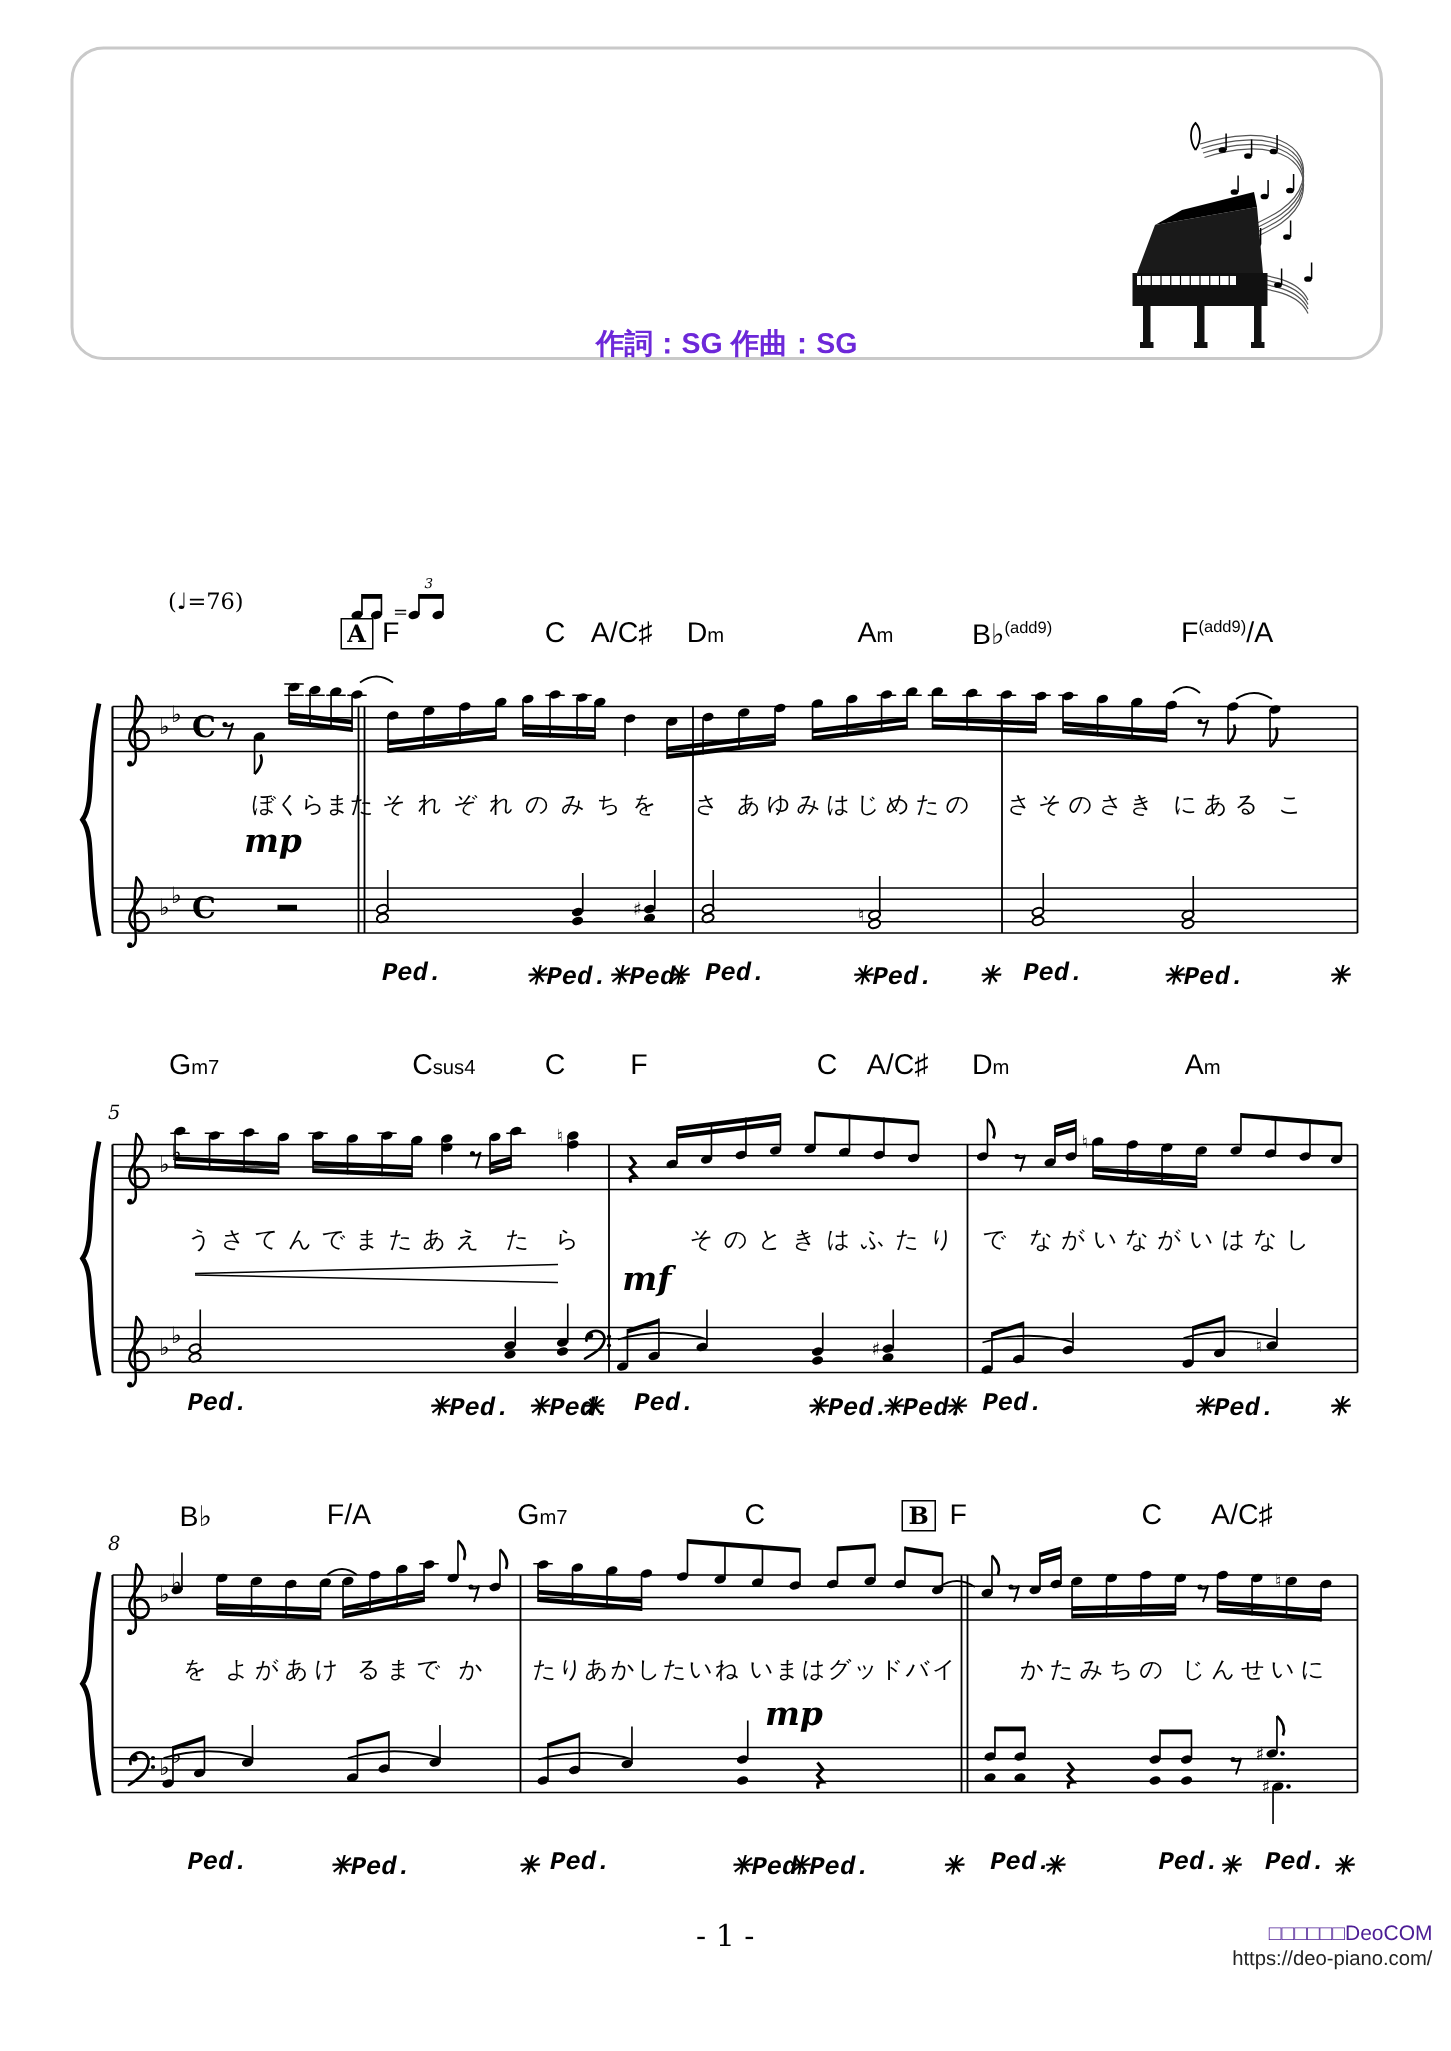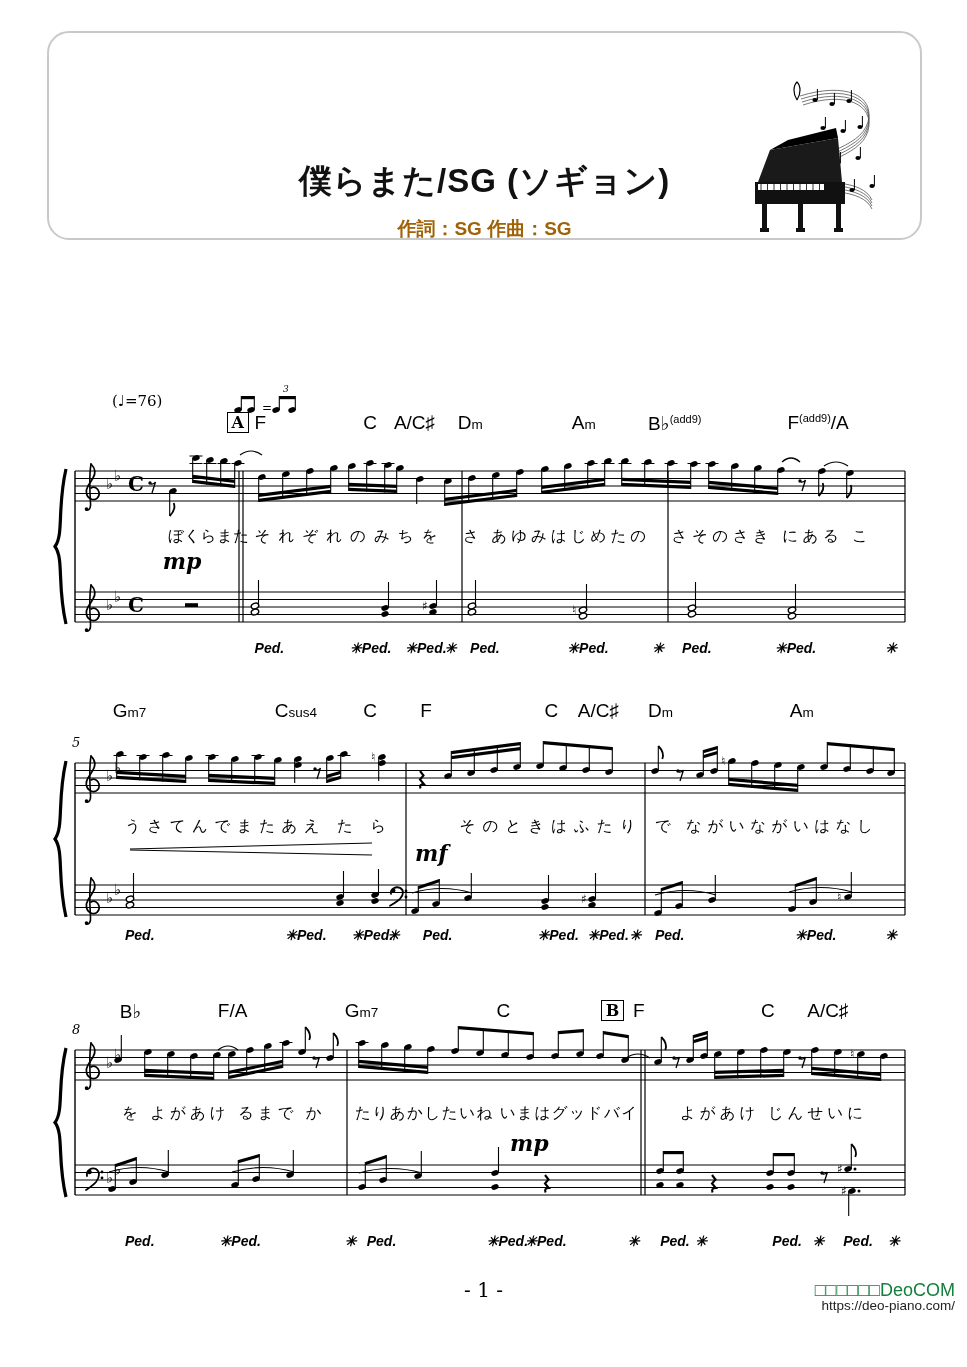--- a/index.html
+++ b/index.html
@@ -6,43 +6,42 @@
   body{width:967px;height:1367px;position:relative;background:#ffffff;
        font-family:"Liberation Sans","DejaVu Sans",sans-serif;overflow:hidden;}
   #card{position:absolute;left:47px;top:31px;width:871px;height:205px;
         border:2px solid #c9c9c9;border-radius:22px;z-index:0;background:transparent;}
   #badge{position:absolute;left:0;top:0;width:100%;height:45px;background:#3d3d3d;
          border-radius:20px;color:#ffffff;font-size:21px;font-weight:bold;
          line-height:45px;padding-left:38px;box-sizing:border-box;letter-spacing:1px;}
   #title{position:absolute;left:0;top:126px;width:100%;text-align:center;
          font-size:33px;font-weight:bold;color:#111;letter-spacing:1px;}
   #credits{position:absolute;left:0;top:183px;width:100%;text-align:center;
-         font-size:19px;font-weight:bold;color:#a16207;}
+         font-size:19px;font-weight:bold;color:#6d28d9;}
   #sheet{position:absolute;left:0;top:0;z-index:1;}
   .ovl{position:absolute;z-index:2;white-space:pre;}
   .tempo{font-family:"DejaVu Serif",serif;font-size:15px;color:#000;}
   .chord{font-size:19px;color:#000;}
   .chord .q{font-size:13.5px;}
   .chord .sup{font-size:11px;vertical-align:7px;}
   .rehearsal{font-family:"DejaVu Serif",serif;font-weight:bold;font-size:16px;
              border:1.4px solid #000;padding:0px 4px;background:#fff;}
   .lyric{font-size:15.5px;color:#000;}
   .dyn{font-family:"DejaVu Serif",serif;font-style:italic;font-weight:bold;font-size:22px;}
-  .ped{font-family:Liberation Sans, sans-serif;font-style:italic;font-weight:bold;font-size:14px;}
+  .ped{font-family:Liberation Mono, monospace;font-style:italic;font-weight:bold;font-size:17px;}
   .mnum{font-family:"DejaVu Serif",serif;font-style:italic;font-size:13px;}
   #pageno{position:absolute;left:0;top:1278px;width:967px;text-align:center;
           font-family:"DejaVu Serif",serif;font-size:20px;z-index:2;}
-  #credit1{position:absolute;right:12px;top:1280px;font-size:18px;z-index:2;color:#15803d;}
+  #credit1{position:absolute;right:12px;top:1280px;font-size:14px;z-index:2;color:#4c1d95;}
   #credit2{position:absolute;right:12px;top:1298px;font-size:13.5px;z-index:2;color:#222;}
 </style>
 </head>
 <body>
 
 <div id="card">
-  <div id="title">僕らまた/SG (ソギョン)</div>
   <div id="credits">作詞：SG 作曲：SG</div>
 </div>
 
 <svg id="sheet" width="967" height="1367" xmlns="http://www.w3.org/2000/svg">
     <line x1="75" y1="471" x2="905" y2="471" stroke="#000" stroke-width="1"></line>
     <line x1="75" y1="478.5" x2="905" y2="478.5" stroke="#000" stroke-width="1"></line>
     <line x1="75" y1="486" x2="905" y2="486" stroke="#000" stroke-width="1"></line>
     <line x1="75" y1="493.5" x2="905" y2="493.5" stroke="#000" stroke-width="1"></line>
     <line x1="75" y1="501" x2="905" y2="501" stroke="#000" stroke-width="1"></line>
     <line x1="75" y1="592" x2="905" y2="592" stroke="#000" stroke-width="1"></line>
@@ -681,21 +680,21 @@
     <span class="ovl chord" style="left: 119.708px; top: 1000px;"><span>B♭</span></span>
     <span class="ovl chord" style="left: 217.82px; top: 1000px;"><span>F/A</span></span>
     <span class="ovl chord" style="left: 344.84px; top: 1000px;"><span>G</span><span class="q">m7</span></span>
     <span class="ovl chord" style="left: 496.388px; top: 1000px;"><span>C</span></span>
     <span class="ovl rehearsal" style="left: 600.632px; top: 1000px;">B</span>
     <span class="ovl chord" style="left: 633.044px; top: 1000px;"><span>F</span></span>
     <span class="ovl chord" style="left: 760.94px; top: 1000px;"><span>C</span></span>
     <span class="ovl chord" style="left: 807.368px; top: 1000px;"><span>A/C♯</span></span>
     <span class="ovl lyric" style="left: 121.986px; top: 1103px; letter-spacing: 4px;">を よがあけ るまで か</span>
     <span class="ovl lyric" style="left: 355.002px; top: 1103px; letter-spacing: 1.5px;">たりあかしたいね いまはグッドバイ</span>
-    <span class="ovl lyric" style="left: 679.998px; top: 1103px; letter-spacing: 4px;">よがあけ じんせいに</span>
+    <span class="ovl lyric" style="left: 679.998px; top: 1103px; letter-spacing: 4px;">かたみちの じんせいに</span>
     <span class="ovl dyn" style="left: 509.966px; top: 1130px;">mp</span>
     <span class="ovl ped" style="left: 124.964px; top: 1233px;">Ped.</span>
     <span class="ovl ped" style="left: 219.572px; top: 1233px;">✳Ped.</span>
     <span class="ovl ped" style="left: 344.84px; top: 1233px;">✳</span>
     <span class="ovl ped" style="left: 366.74px; top: 1233px;">Ped.</span>
     <span class="ovl ped" style="left: 486.752px; top: 1233px;">✳Ped.</span>
     <span class="ovl ped" style="left: 525.296px; top: 1233px;">✳Ped.</span>
     <span class="ovl ped" style="left: 627.788px; top: 1233px;">✳</span>
     <span class="ovl ped" style="left: 660.2px; top: 1233px;">Ped.</span>
     <span class="ovl ped" style="left: 695.24px; top: 1233px;">✳</span>

